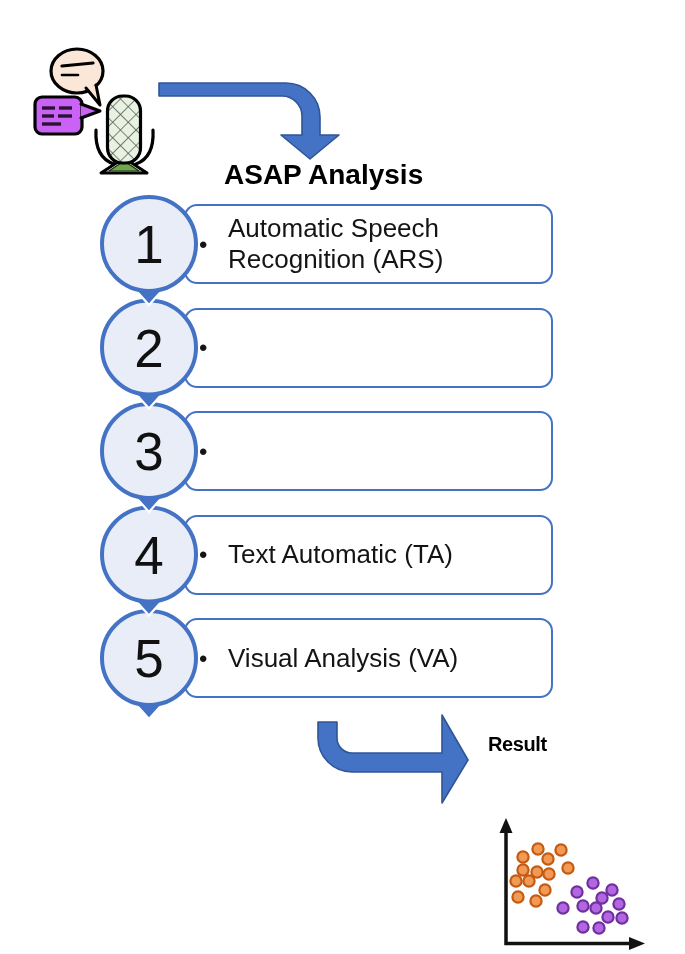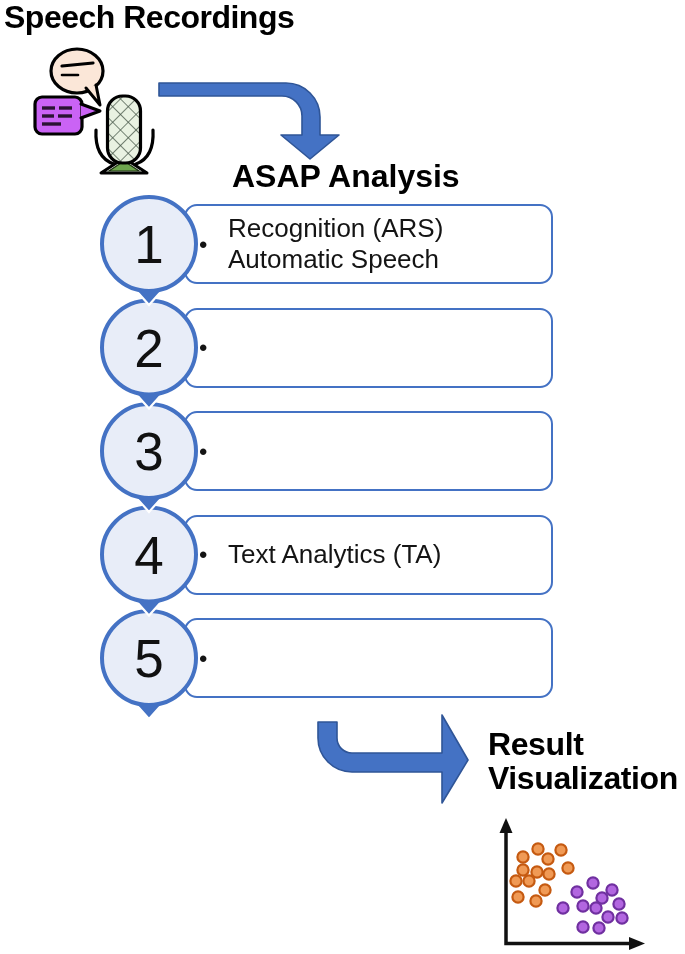--- a/index.html
+++ b/index.html
@@ -1,58 +1,61 @@
 <!DOCTYPE html>
 <html><head>
 <meta charset="utf-8">
 <style>
   html,body{margin:0;padding:0;background:#fff;}
   .canvas{position:relative;width:685px;height:954px;background:#fff;overflow:hidden;
           font-family:"Liberation Sans",sans-serif;}
   .heading{position:absolute;font-weight:bold;color:#000;line-height:1.05;white-space:nowrap;}
   #title{left:4px;top:1px;font-size:32px;letter-spacing:-0.5px;}
-  #asap-heading{left:232px;top:160px;font-size:32px;}
-  #result-heading{left:488px;top:727px;font-size:32px;line-height:34px;letter-spacing:-0.4px;}
+  #asap-heading{left:224px;top:160px;font-size:28px;}
+  #result-heading{left:488px;top:727px;font-size:20px;line-height:34px;letter-spacing:-0.4px;}
   #boxes-layer{position:absolute;inset:0;z-index:1;}
   svg#diagram{position:absolute;left:0;top:0;z-index:2;pointer-events:none;}
   .heading{z-index:3;}
   .step-box{position:absolute;left:184px;width:369px;height:80px;box-sizing:border-box;
             background:#fff;border:2.2px solid #4472C4;border-radius:13px;
             display:flex;align-items:center;padding-left:13px;
             font-size:26px;line-height:31px;color:#141414;}
   .step-box .bullet{flex:none;width:29px;font-size:24px;}
   .step-box .lines{display:flex;flex-direction:column;}
 </style>
 </head>
 <body>
 
 <div class="canvas">
 
   <div id="boxes-layer">
       <div class="step-box" style="top: 204px;">
         <span class="bullet">•</span>
         <div class="lines">
+          <div>Automatic Speech</div>
           <div>Recognition (ARS)</div>
-          <div>Automatic Speech</div>
         </div>
       </div>
       <div class="step-box" style="top: 307.5px;">
         <span class="bullet">•</span>
       </div>
       <div class="step-box" style="top: 411px;">
         <span class="bullet">•</span>
       </div>
       <div class="step-box" style="top: 514.5px;">
         <span class="bullet">•</span>
         <div class="lines">
-          <div>Text Analytics (TA)</div>
+          <div>Text Automatic (TA)</div>
         </div>
       </div>
       <div class="step-box" style="top: 618px;">
         <span class="bullet">•</span>
+        <div class="lines">
+          <div>Visual Analysis (VA)</div>
+        </div>
       </div>
     </div>
 
   <svg id="diagram" width="685" height="954" viewBox="0 0 685 954">
     <defs>
       <pattern id="lattice" width="11" height="11" patternUnits="userSpaceOnUse" patternTransform="rotate(45 124 130)">
         <line x1="0" y1="0" x2="0" y2="11" stroke="#4a5a4c" stroke-width="1.5"></line>
         <line x1="0" y1="0" x2="11" y2="0" stroke="#4a5a4c" stroke-width="1.5"></line>
       </pattern>
     </defs>
@@ -148,19 +151,17 @@
           <circle cx="583" cy="906" r="5.6" fill="#B266E0" stroke="#7030A0" stroke-width="2.2"></circle>
           <circle cx="596" cy="908" r="5.6" fill="#B266E0" stroke="#7030A0" stroke-width="2.2"></circle>
           <circle cx="608" cy="917" r="5.6" fill="#B266E0" stroke="#7030A0" stroke-width="2.2"></circle>
           <circle cx="622" cy="918" r="5.6" fill="#B266E0" stroke="#7030A0" stroke-width="2.2"></circle>
           <circle cx="583" cy="927" r="5.6" fill="#B266E0" stroke="#7030A0" stroke-width="2.2"></circle>
           <circle cx="599" cy="928" r="5.6" fill="#B266E0" stroke="#7030A0" stroke-width="2.2"></circle>
         </g>
     </g>
   </svg>
 
-  <div id="title" class="heading">Speech Recordings</div>
   <div id="asap-heading" class="heading">ASAP Analysis</div>
   <div id="result-heading" class="heading">
     <div>Result</div>
-    <div>Visualization</div>
   </div>
 </div>
 
 </body></html>

